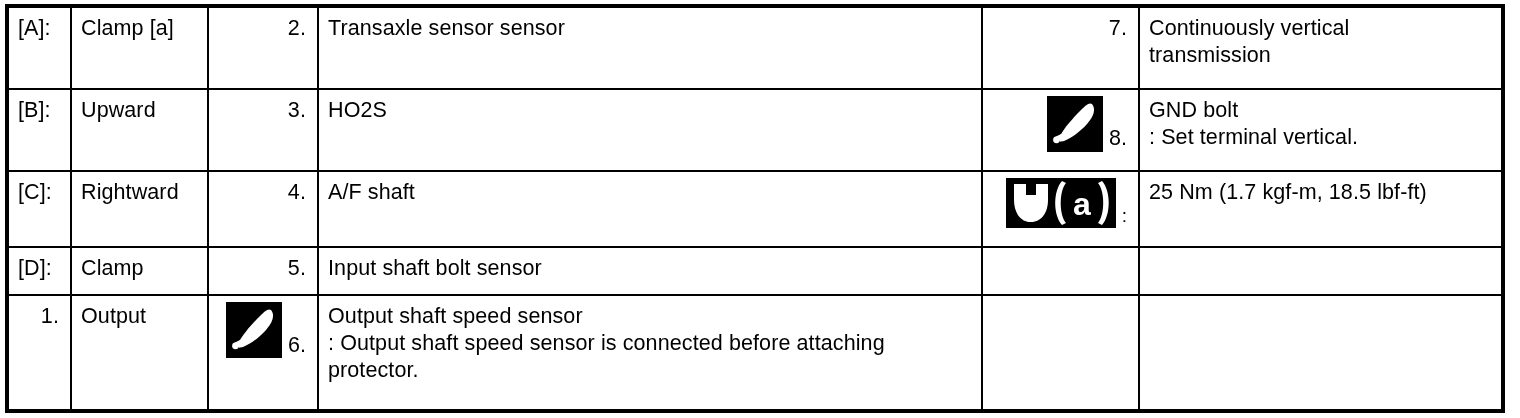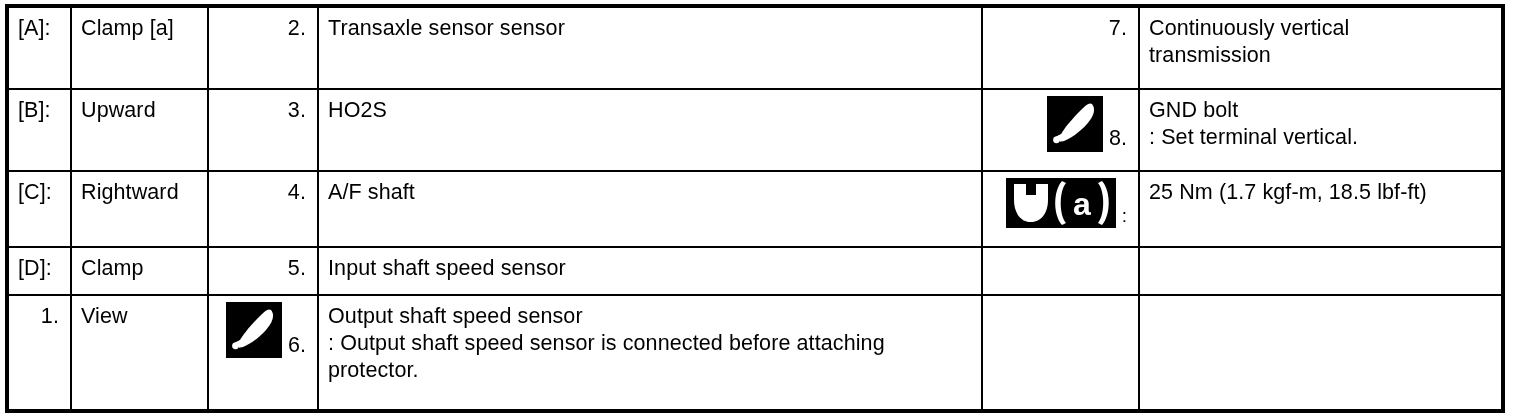--- a/index.html
+++ b/index.html
@@ -223,36 +223,36 @@
         <td>
           <div class="cell">[D]:</div>
         </td>
         <td>
           <div class="cell">Clamp</div>
         </td>
         <td>
           <div class="cell num">5.</div>
         </td>
         <td>
-          <div class="cell">Input shaft speed sensor</div>
+          <div class="cell">Input shaft bolt sensor</div>
         </td>
         <td>
           <div class="cell blank"></div>
         </td>
         <td>
           <div class="cell blank"></div>
         </td>
       </tr>
 
       <tr>
         <td>
           <div class="cell num">1.</div>
         </td>
         <td>
-          <div class="cell">View</div>
+          <div class="cell">Output</div>
         </td>
         <td>
           <div class="icon-cell">
             <div class="icon-row">
               <span class="glyph-pointer">
                 <svg width="56" height="56" viewBox="0 0 56 56" aria-hidden="true">
                   <rect x="0" y="0" width="56" height="56" fill="#000"></rect>
                   <path d="M45 8 C49 13 47 20 40 28 C33 36 24 42 17 45 C13 46.5 11 44 13 40 C17 32 26 22 34 14 C38 10 42 6 45 8 Z" fill="#fff"></path>
                   <path d="M8 41 l6 -3 l0 2.2 l4.5 0 l0 3.6 l-4.5 0 l0 2.2 z" fill="#fff"></path>
                   <circle cx="9.5" cy="43.8" r="3.4" fill="#fff"></circle>

